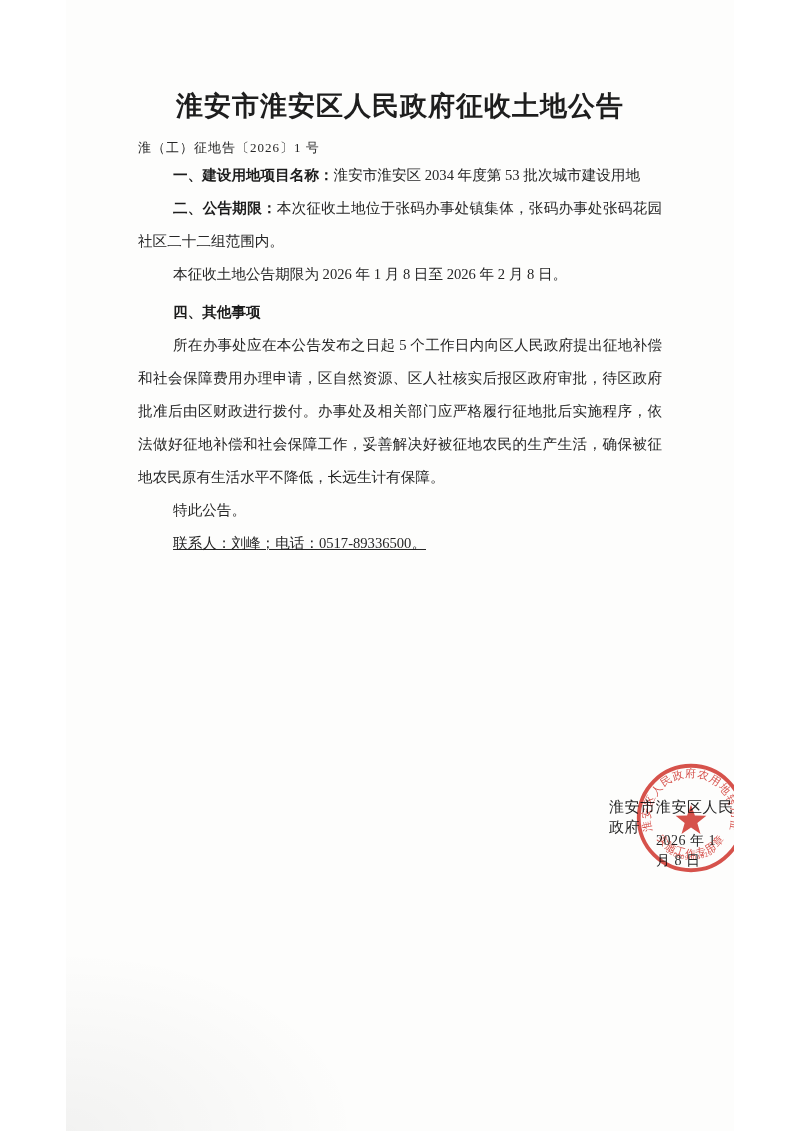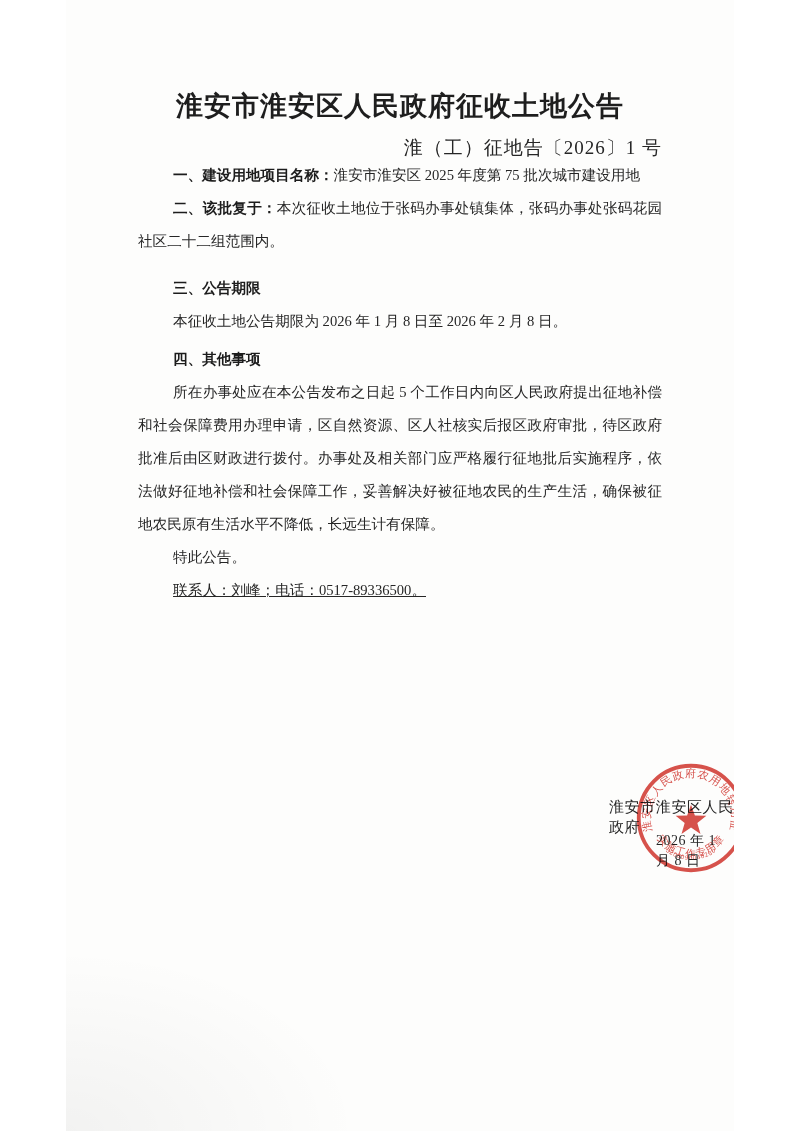--- a/index.html
+++ b/index.html
@@ -20,22 +20,22 @@
     text-align:center;
     font-family:"Liberation Sans","DejaVu Sans",sans-serif;
     font-weight:bold;
     font-size:27px;
     line-height:36px;
     letter-spacing:1px;
     color:#1e1e1e;
   }
   .doc-number{
     margin-top:13px;
-    text-align:right;
-    font-size:19px;
+    text-align:left;
+    font-size:13px;
     line-height:22px;
     letter-spacing:1px;
   }
   .body-text{font-size:14.6px;line-height:33px;text-align:justify;}
   p.para{margin:0;text-indent:2.4em;}
   .intro{margin-top:13px;}
   .item{margin:0;text-indent:2.4em;}
   .bold-label{font-weight:bold;color:#1c1c1c;}
   .sec-heading{margin:14px 0 0 0;text-indent:2.4em;font-weight:bold;color:#1c1c1c;}
   .sec-heading.h4{margin-top:5px;}
@@ -63,25 +63,24 @@
 <div class="page">
   <div class="content">
 
     <h1 class="doc-title">淮安市淮安区人民政府征收土地公告</h1>
 
     <div class="doc-number">淮（工）征地告〔2026〕1 号</div>
 
     <div class="body-text">
 
 
-      <p class="item"><span class="bold-label">一、建设用地项目名称：</span><span>淮安市淮安区 2025 年度第 75 批次城市建设用地</span></p>
+      <p class="item"><span class="bold-label">一、建设用地项目名称：</span><span>淮安市淮安区 2034 年度第 53 批次城市建设用地</span></p>
 
-      <p class="item"><span class="bold-label">二、该批复于：</span><span>本次征收土地位于张码办事处镇集体，张码办事处张码花园社区二十二组范围内。</span></p>
+      <p class="item"><span class="bold-label">二、公告期限：</span><span>本次征收土地位于张码办事处镇集体，张码办事处张码花园社区二十二组范围内。</span></p>
 
-      <p class="sec-heading">三、公告期限</p>
       <p class="para">本征收土地公告期限为 2026 年 1 月 8 日至 2026 年 2 月 8 日。</p>
 
       <p class="sec-heading h4">四、其他事项</p>
       <p class="para">所在办事处应在本公告发布之日起 5 个工作日内向区人民政府提出征地补偿和社会保障费用办理申请，区自然资源、区人社核实后报区政府审批，待区政府批准后由区财政进行拨付。办事处及相关部门应严格履行征地批后实施程序，依法做好征地补偿和社会保障工作，妥善解决好被征地农民的生产生活，确保被征地农民原有生活水平不降低，长远生计有保障。</p>
 
       <p class="para closing">特此公告。</p>
 
       <p class="para contact">联系人：刘峰；电话：0517-89336500。</p>
     </div>
   </div>

